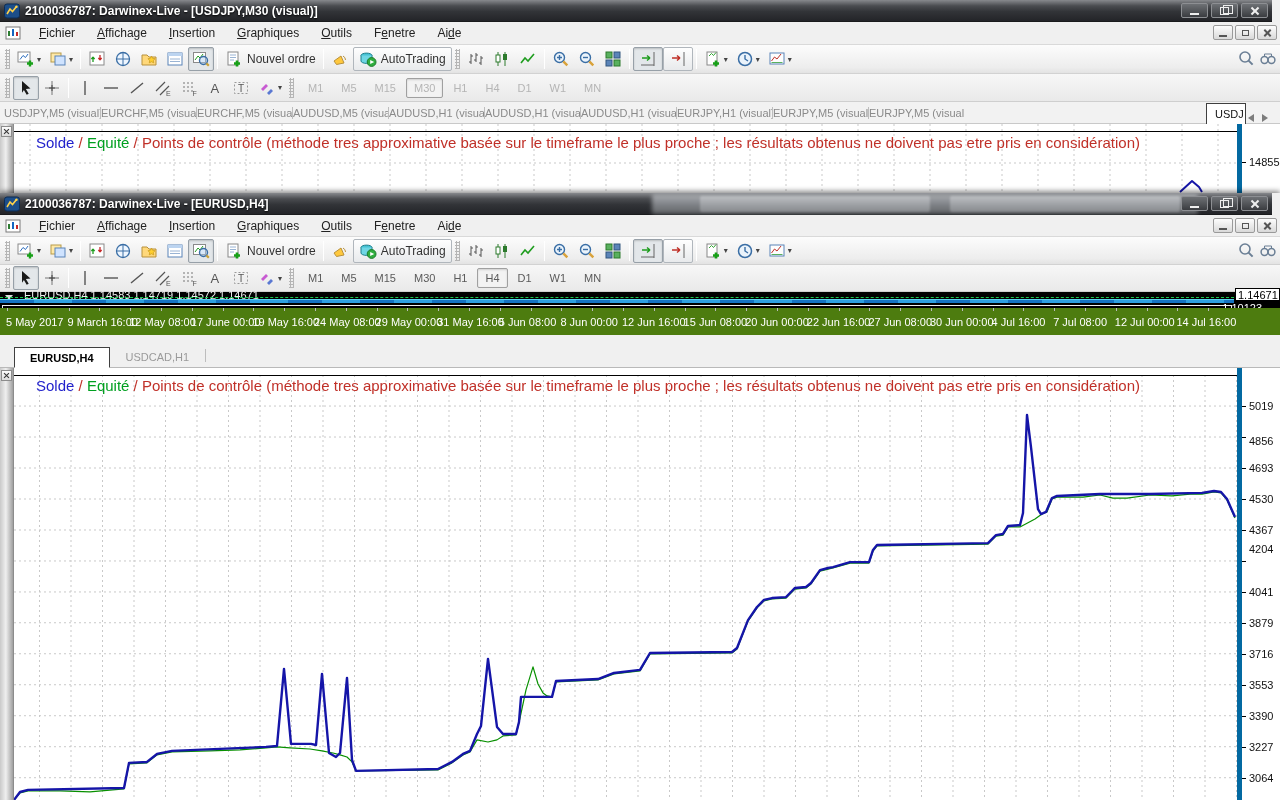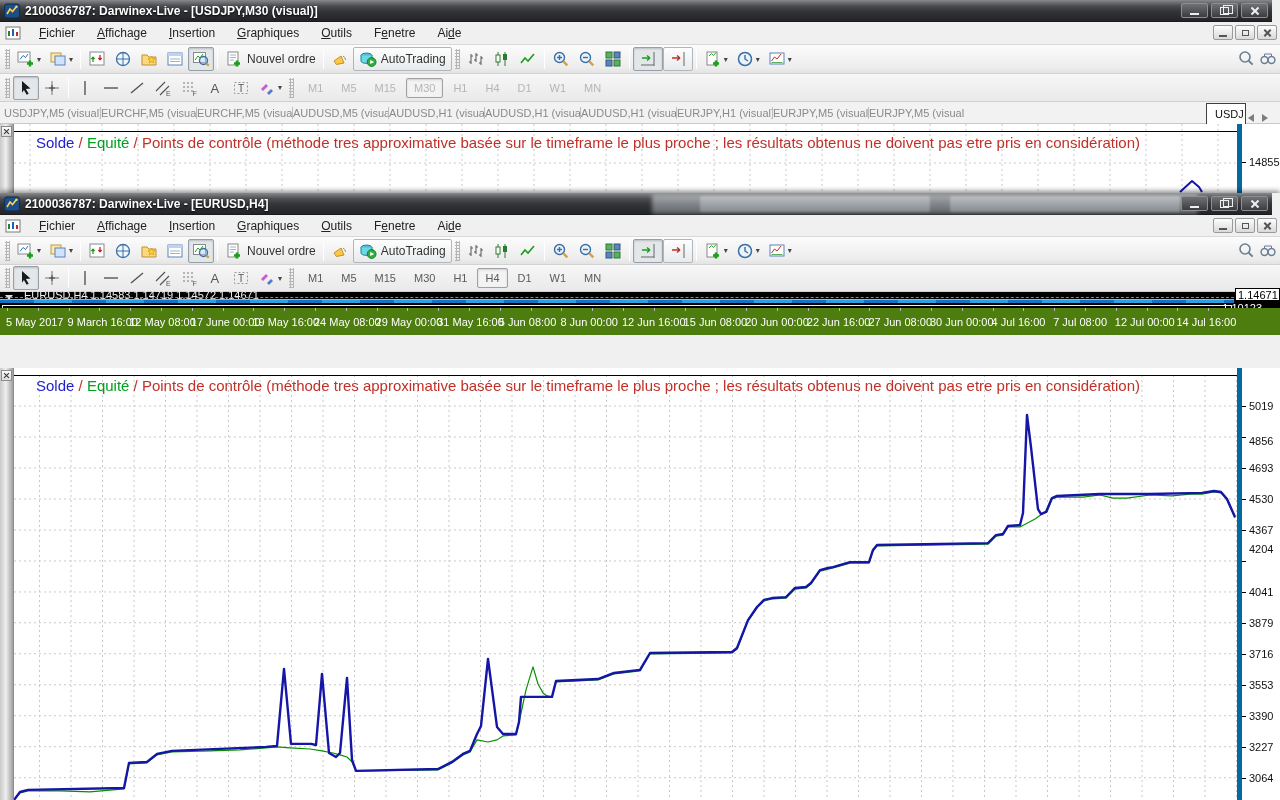--- a/index.html
+++ b/index.html
@@ -882,20 +882,25 @@
         <span class="dtick" style="left: 992.6px;"></span>
         <span class="dtick" style="left: 1023.4px;"></span>
         <span class="dtick" style="left: 1054.2px;"></span>
         <span class="dtick" style="left: 1085px;"></span>
         <span class="dtick" style="left: 1115.8px;"></span>
         <span class="dtick" style="left: 1146.6px;"></span>
         <span class="dtick" style="left: 1177.4px;"></span>
         <span class="dtick" style="left: 1208.2px;"></span>
       </div>
 
+    <div class="tabbar2" id="tabbar2">
+        <span class="tab2 active">EURUSD,H4</span>
+        <span class="tab2">USDCAD,H1</span>
+        <span class="tab2sep"></span>
+      </div>
 
     <div class="chartarea" style="top:175px; height:432px;">
       <div class="gutter">
         <span class="gx"></span>
       </div>
       <div class="disc" style="top:9px;">
         <span class="d-solde">Solde</span><span class="d-red"> / </span><span class="d-eq">Equité</span><span class="d-red"> </span><span class="d-red">/ Points de contrôle (méthode tres approximative basée sur le timeframe le plus proche ; les résultats obtenus ne doivent pas etre pris en considération)</span>
       </div>
       <svg id="c2svg" class="plotsvg" style="top:0; width:1223px; height:432px;" viewBox="0 0 1223 432">
           <line x1="25.5" y1="7" x2="25.5" y2="432" stroke="#c9c9c9" stroke-dasharray="2 3" stroke-width="1"></line>

